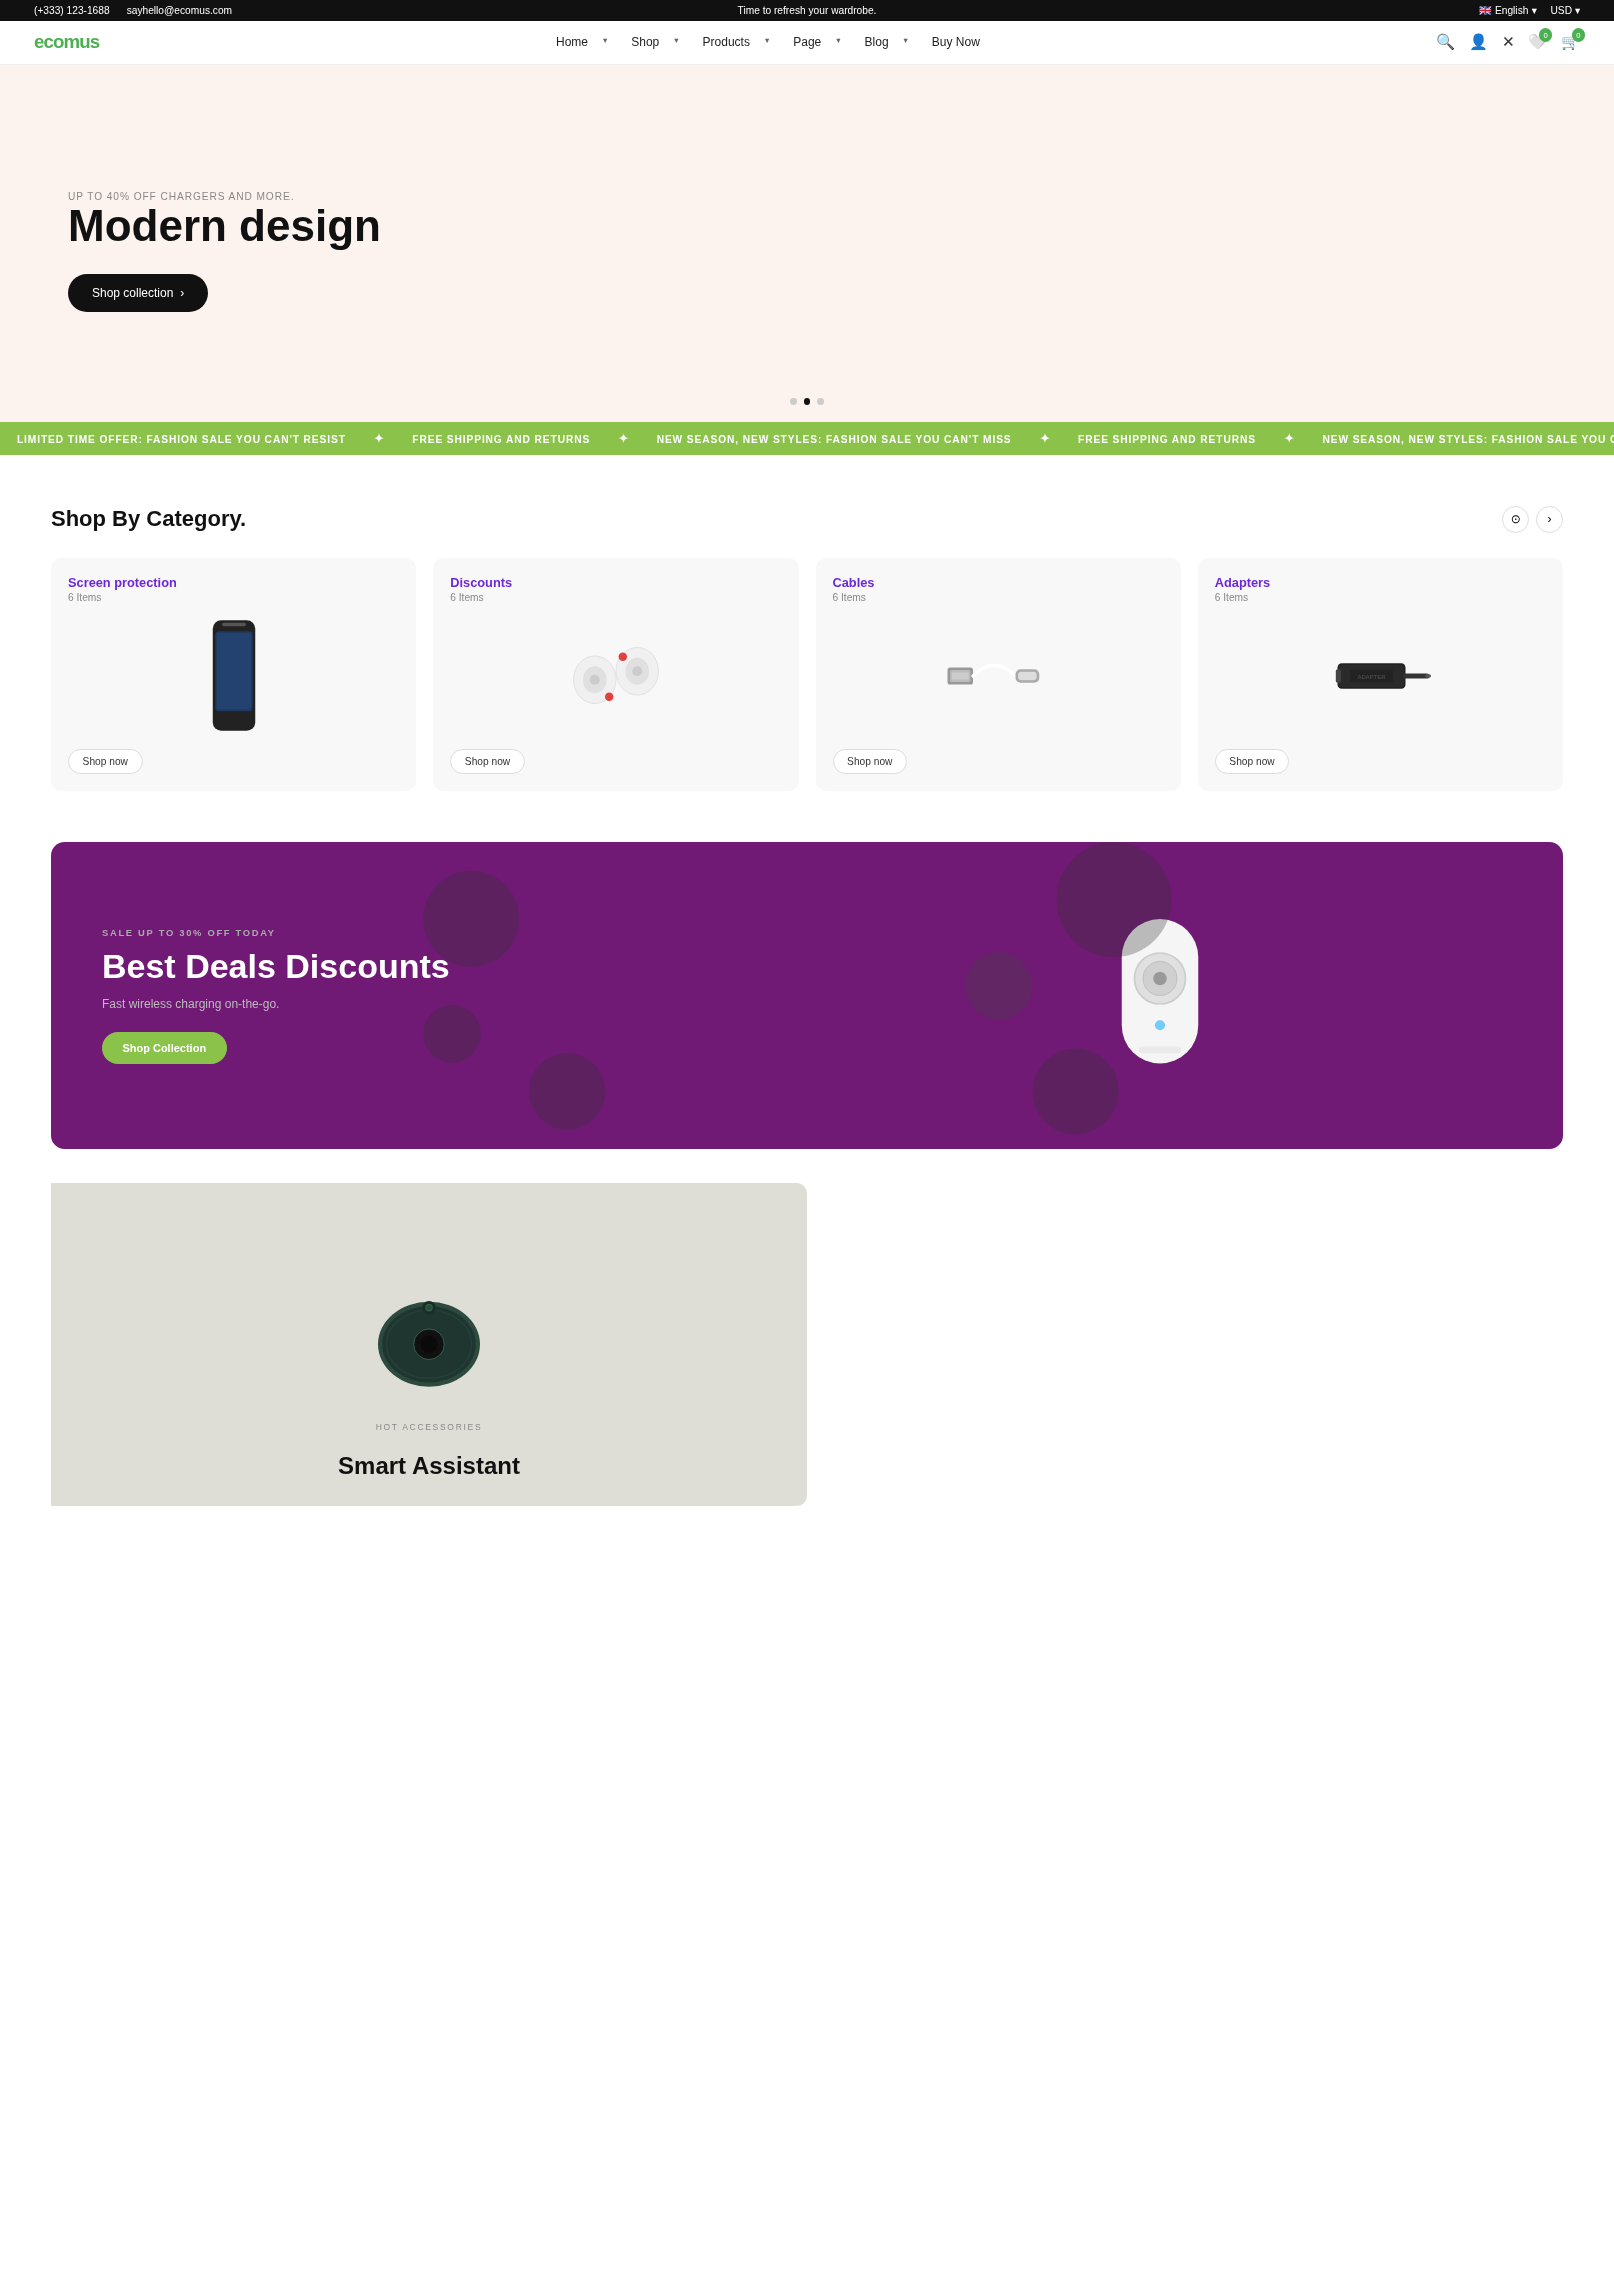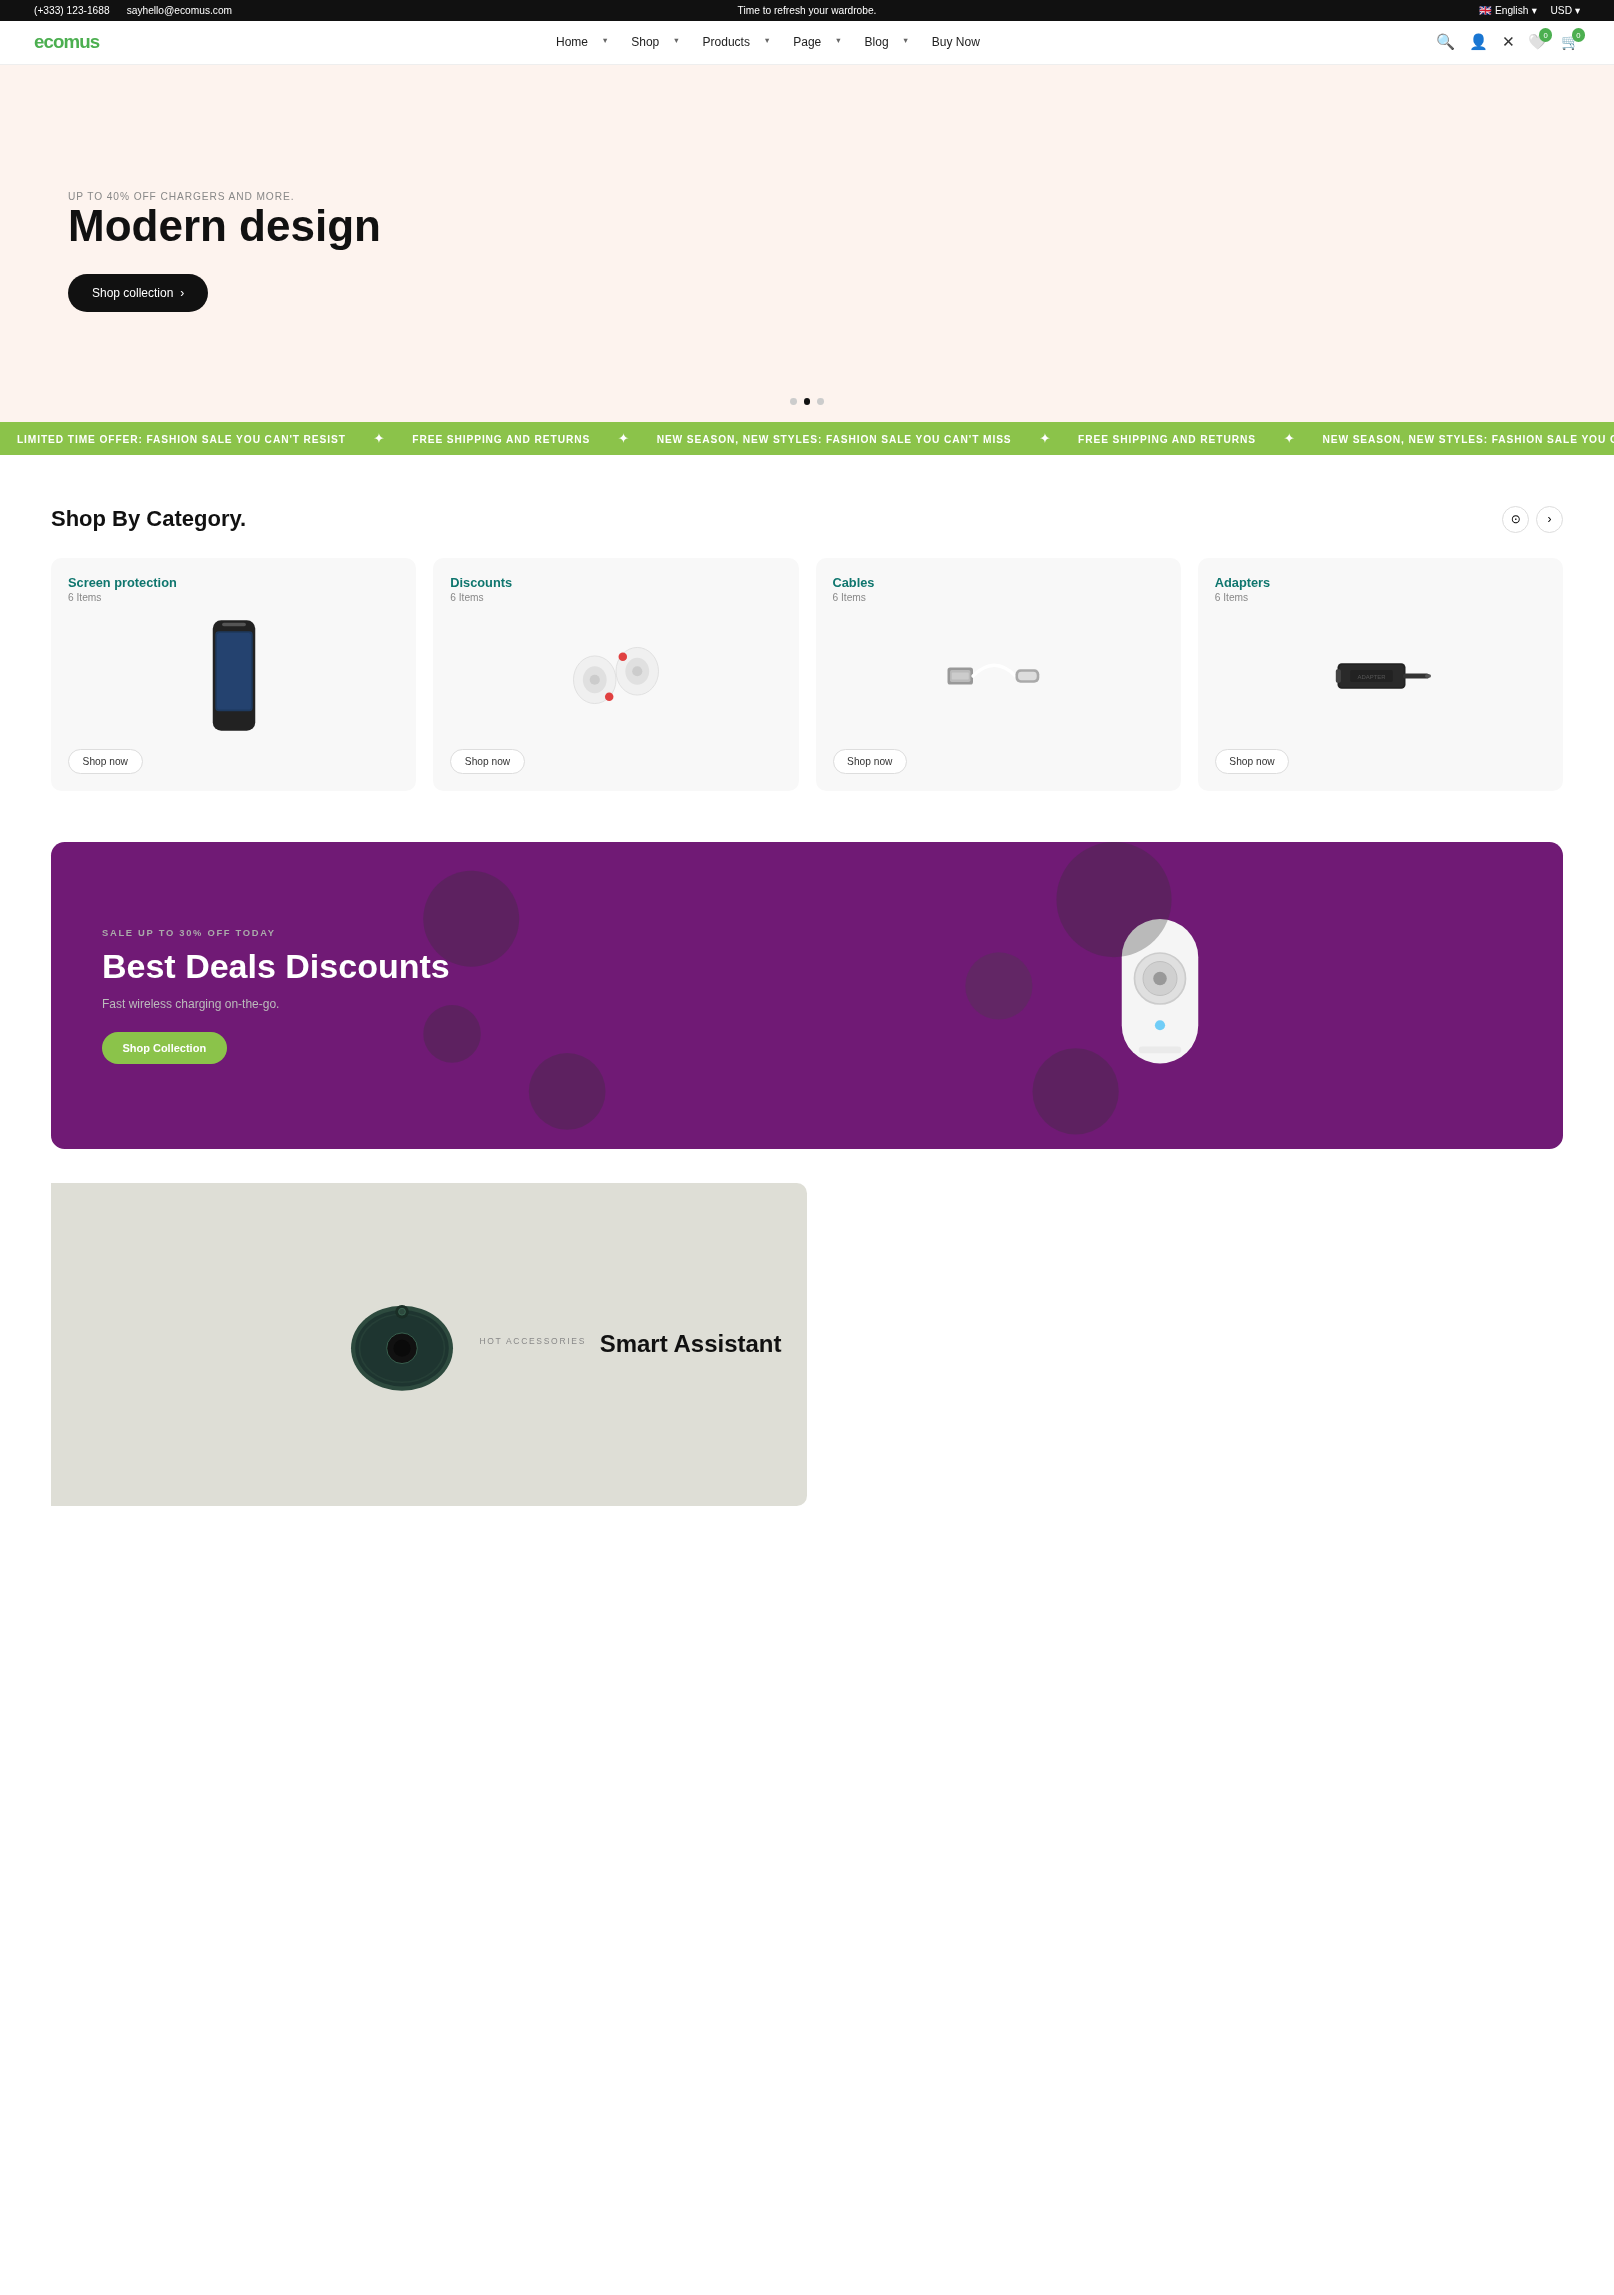--- a/index.html
+++ b/index.html
@@ -102,21 +102,21 @@
       background: #fff; cursor: pointer; display: flex; align-items: center; justify-content: center; font-size: 12px;
     }
 
     .category-grid { display: grid; grid-template-columns: repeat(4, 1fr); gap: 17px; }
     .category-card {
       background: #f8f8f8; border-radius: 10.2px; padding: 17px;
       display: flex; flex-direction: column; justify-content: space-between;
       min-height: 196px;
     }
     .category-card-top { }
-    .category-name { font-size: 12.8px; font-weight: 600; color: #0f766e; }
+    .category-name { font-size: 12.8px; font-weight: 600; color: #6d28d9; }
     .category-items { font-size: 10.2px; color: #888; margin-top: 1.7px; }
     .category-image { flex: 1; display: flex; justify-content: center; align-items: center; margin: 13.6px 0; }
     .shop-now-btn {
       background: #fff; border: 0.9px solid #ddd; padding: 6px 13.6px;
       border-radius: 17px; font-size: 10.2px; cursor: pointer; align-self: flex-start; color: #333;
     }
 
     
     .deals-banner {
       margin: 0 51px 34px;
@@ -137,21 +137,21 @@
       background: #8BC34A; color: #fff; border: none; padding: 10.2px 20.4px;
       border-radius: 20.4px; font-size: 11px; cursor: pointer; font-weight: 600;
     }
     .deals-image {
       flex: 1; display: flex; justify-content: center; align-items: center;
     }
 
     
     .two-panels { display: grid; grid-template-columns: 1fr 1fr; gap: 0; margin: 0 51px; }
     .panel {
-      background: #f0f0f0; min-height: 289px; display: flex; flex-direction: row;
+      background: #f0f0f0; min-height: 289px; display: flex; flex-direction: column;
       align-items: center; justify-content: flex-end; padding: 25.5px;
       position: relative; overflow: hidden;
     }
     .panel:first-child { border-radius: 10.2px 0 0 10.2px; background: #e8e8e0; }
     .panel:last-child { border-radius: 0 10.2px 10.2px 0; background: #f5f5f5; }
     .panel-tag { font-size: 8.5px; text-transform: uppercase; letter-spacing: 1.7px; color: #888; margin-bottom: 6.8px; text-align: center; }
     .panel-title { font-size: 24px; font-weight: 700; color: #111; text-align: center; }
   </style>
 </head>
 <body>

